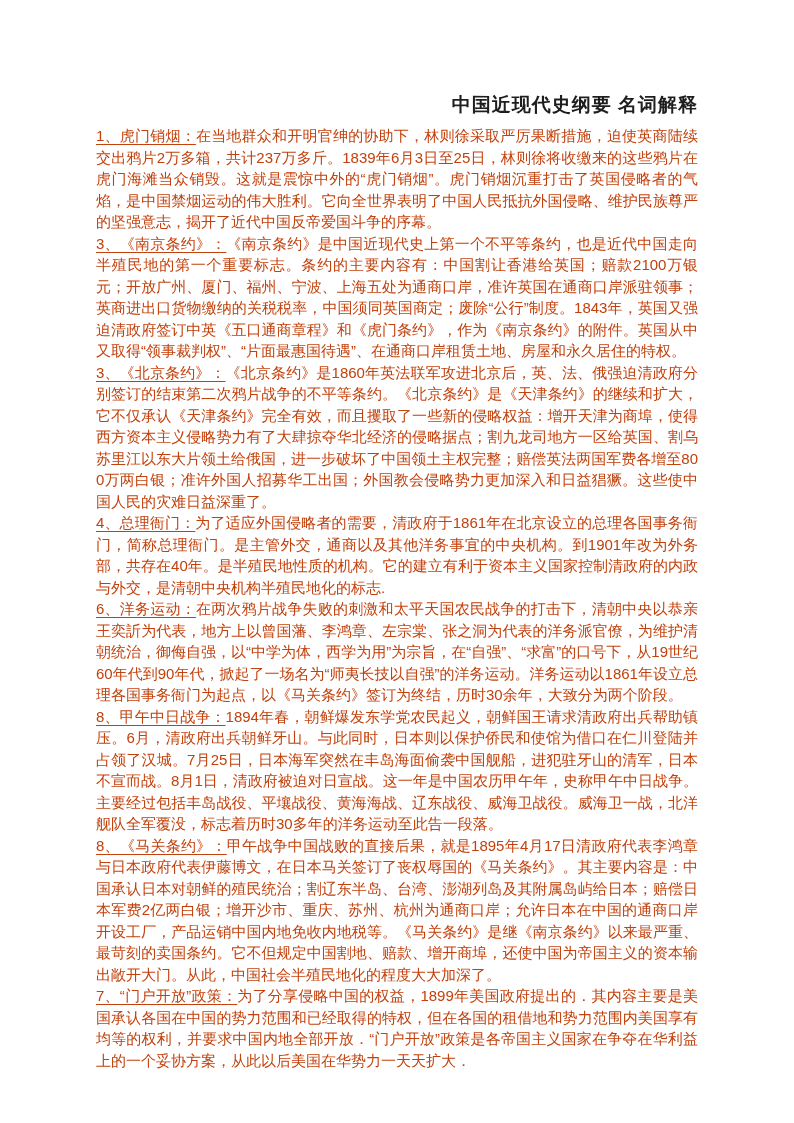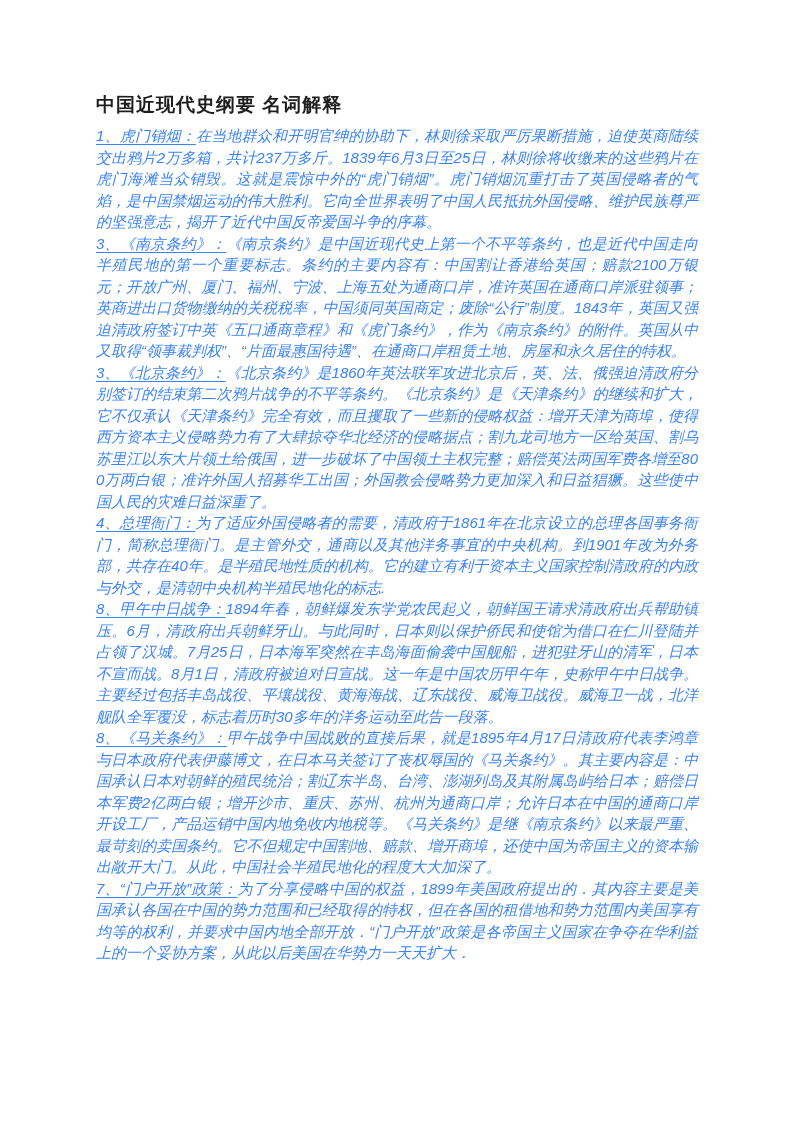--- a/index.html
+++ b/index.html
@@ -13,35 +13,34 @@
     height: 1123px;
     margin: 0 auto;
     background: #ffffff;
     box-sizing: border-box;
     padding: 93px 96px 0 96px;
     font-family: "Liberation Sans", "DejaVu Sans", sans-serif;
     overflow: hidden;
   }
   .doc-title {
     margin: 0 0 8px 0;
-    text-align: left;
+    text-align: right;
     font-size: 19px;
     font-weight: bold;
     color: #1e1e1e;
     letter-spacing: 1px;
     line-height: 24px;
   }
   .entry {
     margin: 0;
     font-size: 15px;
     line-height: 21.5px;
-    color: #3b82f6;
+    color: #c2410c;
     text-align: justify;
     word-break: break-all;
-    font-style: italic;
   }
   .entry .term {
     text-decoration: underline;
     text-underline-offset: 3px;
   }
 </style>
 </head>
 <body>
 
 <div class="page">
@@ -49,20 +48,21 @@
 
   <p class="entry"><span class="term">1、虎门销烟：</span><span>在当地群众和开明官绅的协助下，林则徐采取严厉果断措施，迫使英商陆续交出鸦片2万多箱，共计237万多斤。1839年6月3日至25日，林则徐将收缴来的这些鸦片在虎门海滩当众销毁。这就是震惊中外的“虎门销烟”。虎门销烟沉重打击了英国侵略者的气焰，是中国禁烟运动的伟大胜利。它向全世界表明了中国人民抵抗外国侵略、维护民族尊严的坚强意志，揭开了近代中国反帝爱国斗争的序幕。</span></p>
 
   <p class="entry"><span class="term">3、《南京条约》：</span><span>《南京条约》是中国近现代史上第一个不平等条约，也是近代中国走向半殖民地的第一个重要标志。条约的主要内容有：中国割让香港给英国；赔款2100万银元；开放广州、厦门、福州、宁波、上海五处为通商口岸，准许英国在通商口岸派驻领事；英商进出口货物缴纳的关税税率，中国须同英国商定；废除“公行”制度。1843年，英国又强迫清政府签订中英《五口通商章程》和《虎门条约》，作为《南京条约》的附件。英国从中又取得“领事裁判权”、“片面最惠国待遇”、在通商口岸租赁土地、房屋和永久居住的特权。</span></p>
 
   <p class="entry"><span class="term">3、《北京条约》：</span><span>《北京条约》是1860年英法联军攻进北京后，英、法、俄强迫清政府分别签订的结束第二次鸦片战争的不平等条约。《北京条约》是《天津条约》的继续和扩大，它不仅承认《天津条约》完全有效，而且攫取了一些新的侵略权益：增开天津为商埠，使得西方资本主义侵略势力有了大肆掠夺华北经济的侵略据点；割九龙司地方一区给英国、割乌苏里江以东大片领土给俄国，进一步破坏了中国领土主权完整；赔偿英法两国军费各增至800万两白银；准许外国人招募华工出国；外国教会侵略势力更加深入和日益猖獗。这些使中国人民的灾难日益深重了。</span></p>
 
   <p class="entry"><span class="term">4、总理衙门：</span><span>为了适应外国侵略者的需要，清政府于1861年在北京设立的总理各国事务衙门，简称总理衙门。是主管外交，通商以及其他洋务事宜的中央机构。到1901年改为外务部，共存在40年。是半殖民地性质的机构。它的建立有利于资本主义国家控制清政府的内政与外交，是清朝中央机构半殖民地化的标志.</span></p>
 
 
+  <p class="entry"><span class="term">6、洋务运动：</span><span>在两次鸦片战争失败的刺激和太平天国农民战争的打击下，清朝中央以恭亲王奕訢为代表，地方上以曾国藩、李鸿章、左宗棠、张之洞为代表的洋务派官僚，为维护清朝统治，御侮自强，以“中学为体，西学为用”为宗旨，在“自强”、“求富”的口号下，从19世纪60年代到90年代，掀起了一场名为“师夷长技以自强”的洋务运动。洋务运动以1861年设立总理各国事务衙门为起点，以《马关条约》签订为终结，历时30余年，大致分为两个阶段。</span></p>
 
   <p class="entry"><span class="term">8、甲午中日战争：</span><span>1894年春，朝鲜爆发东学党农民起义，朝鲜国王请求清政府出兵帮助镇压。6月，清政府出兵朝鲜牙山。与此同时，日本则以保护侨民和使馆为借口在仁川登陆并占领了汉城。7月25日，日本海军突然在丰岛海面偷袭中国舰船，进犯驻牙山的清军，日本不宣而战。8月1日，清政府被迫对日宣战。这一年是中国农历甲午年，史称甲午中日战争。主要经过包括丰岛战役、平壤战役、黄海海战、辽东战役、威海卫战役。威海卫一战，北洋舰队全军覆没，标志着历时30多年的洋务运动至此告一段落。</span></p>
 
   <p class="entry"><span class="term">8、《马关条约》：</span><span>甲午战争中国战败的直接后果，就是1895年4月17日清政府代表李鸿章与日本政府代表伊藤博文，在日本马关签订了丧权辱国的《马关条约》。其主要内容是：中国承认日本对朝鲜的殖民统治；割辽东半岛、台湾、澎湖列岛及其附属岛屿给日本；赔偿日本军费2亿两白银；增开沙市、重庆、苏州、杭州为通商口岸；允许日本在中国的通商口岸开设工厂，产品运销中国内地免收内地税等。《马关条约》是继《南京条约》以来最严重、最苛刻的卖国条约。它不但规定中国割地、赔款、增开商埠，还使中国为帝国主义的资本输出敞开大门。从此，中国社会半殖民地化的程度大大加深了。</span></p>
 
   <p class="entry"><span class="term">7、“门户开放”政策：</span><span>为了分享侵略中国的权益，1899年美国政府提出的．其内容主要是美国承认各国在中国的势力范围和已经取得的特权，但在各国的租借地和势力范围内美国享有均等的权利，并要求中国内地全部开放．“门户开放”政策是各帝国主义国家在争夺在华利益上的一个妥协方案，从此以后美国在华势力一天天扩大．</span></p>
 
 </div>
 
 </body></html>

